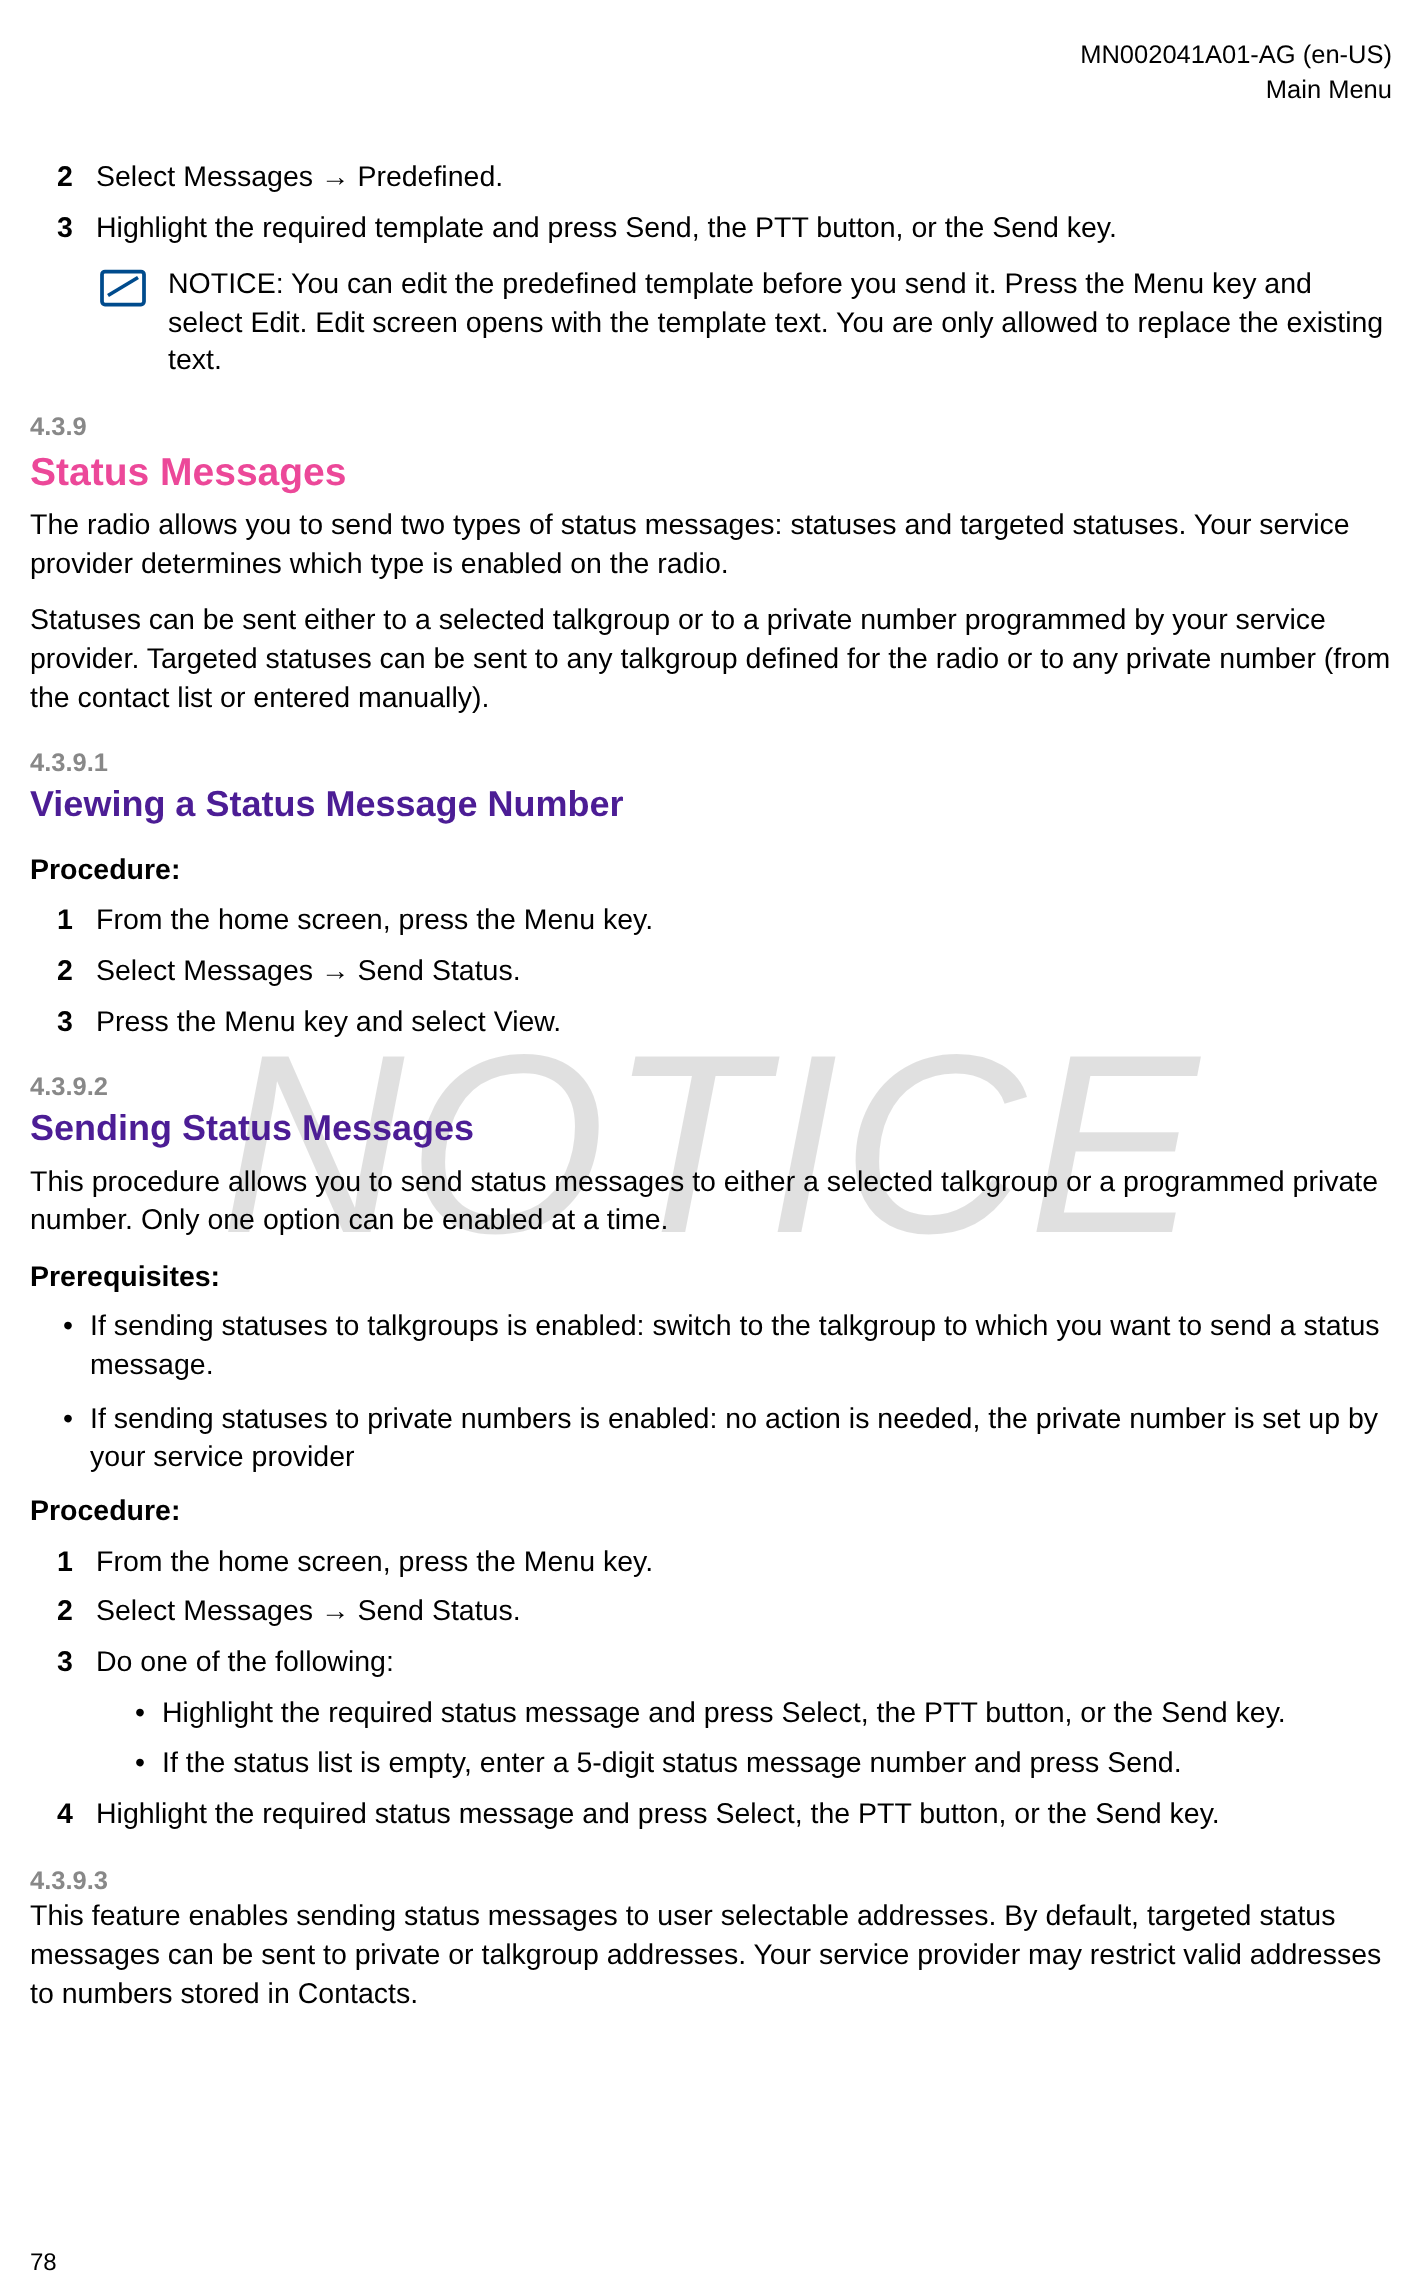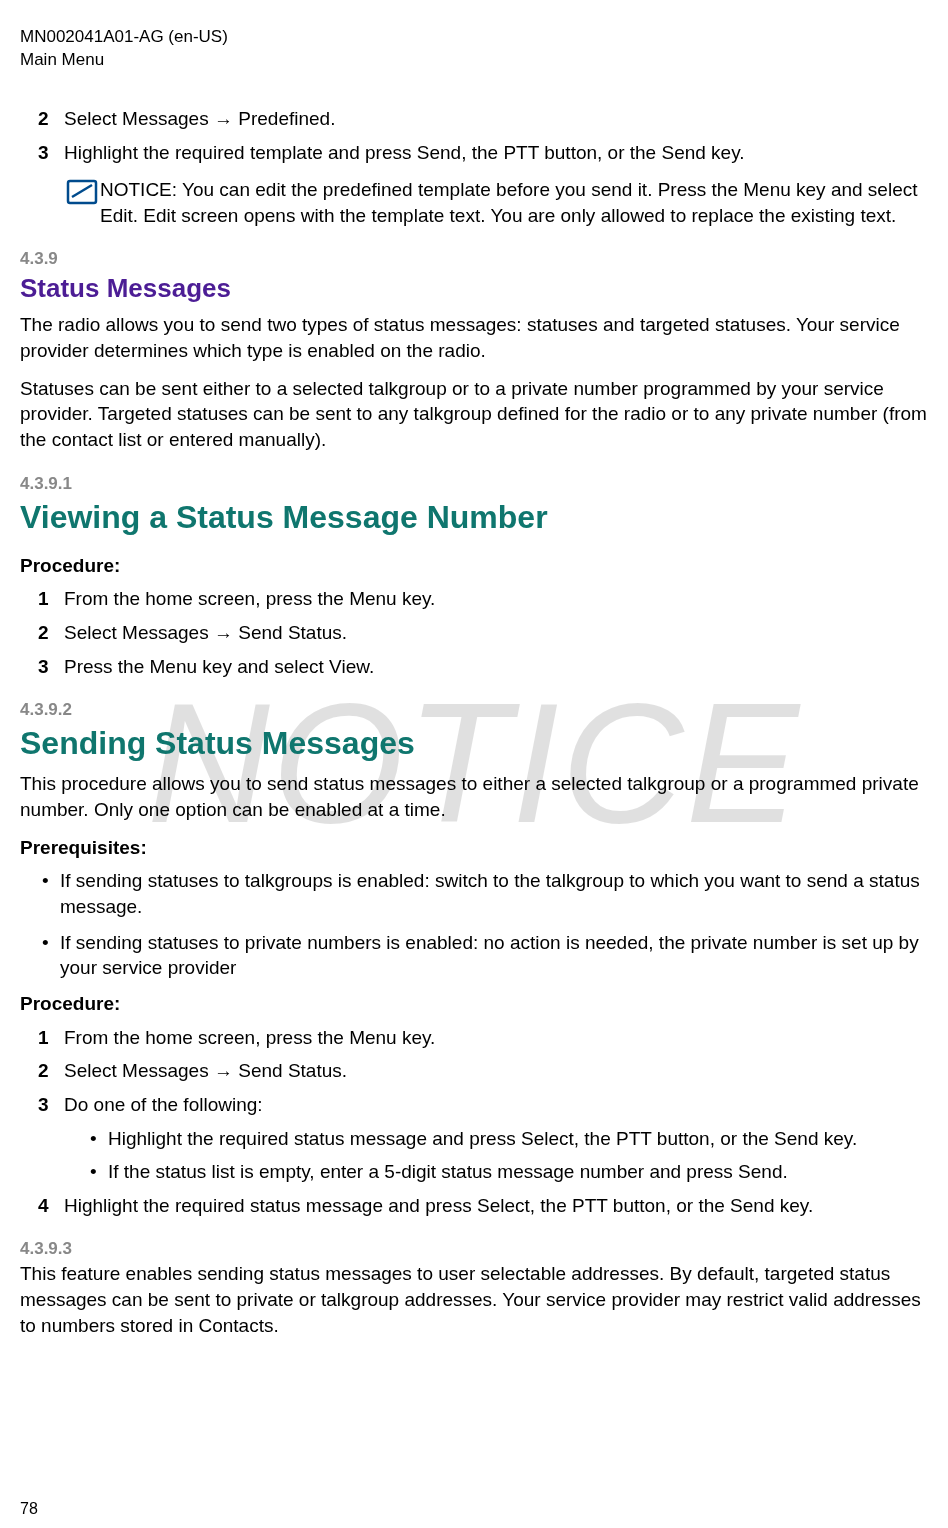--- a/index.html
+++ b/index.html
@@ -22,36 +22,36 @@
     font-size: 170px;
     font-style: italic;
     font-weight: 400;
     color: rgba(0,0,0,0.12);
     pointer-events: none;
     user-select: none;
     z-index: 0;
     letter-spacing: 2px;
   }
   .content { position: relative; z-index: 1; }
-  .header-block { margin-bottom: 34px; font-size: 17px; }
+  .header-block { margin-bottom: 34px; font-size: 17px; text-align: right; }
   .sec-num { color: #888; font-weight: 600; font-size: 17px; }
-  .sec-title { color: #4c1d95; font-weight: 700; font-size: 26px; margin-bottom: 6px; }
-  .sub-title { color: #0f766e; font-weight: 700; font-size: 32px; margin-bottom: 6px; }
+  .sec-title { color: #ec4899; font-weight: 700; font-size: 26px; margin-bottom: 6px; }
+  .sub-title { color: #4c1d95; font-weight: 700; font-size: 24px; margin-bottom: 6px; }
   .para { margin-bottom: 12px; }
   .proc-label { font-weight: 700; font-size: 19px; margin-bottom: 8px; }
   ol.steps { list-style: none; padding-left: 44px; margin-bottom: 12px; }
   ol.steps > li { margin-bottom: 8px; position: relative; }
   ol.steps > li > .num { position: absolute; left: -26px; font-weight: 700; }
   ul.bullets { list-style: none; padding-left: 22px; margin-bottom: 10px; }
   ul.bullets > li { position: relative; margin-bottom: 10px; padding-left: 18px; }
   ul.bullets > li::before { content: "•"; position: absolute; left: 0; }
   ul.sub-bullets { list-style: none; padding-left: 26px; }
   ul.sub-bullets > li { position: relative; margin-bottom: 8px; padding-left: 18px; }
   ul.sub-bullets > li::before { content: "•"; position: absolute; left: 0; }
-  .notice-row { display: flex; margin: 6px 0 18px 44px; }
+  .notice-row { display: flex; gap: 12px; margin: 6px 0 18px 44px; }
   .notice-icon { flex: 0 0 36px; }
   .notice-text { flex: 1; }
   b { font-weight: 400; }
   .section-gap { margin-top: 20px; }
   .page-num { position: absolute; left: 20px; bottom: 8px; font-size: 16px; }
 </style>
 </head>
 <body>
 
 <div class="watermark">NOTICE</div>

